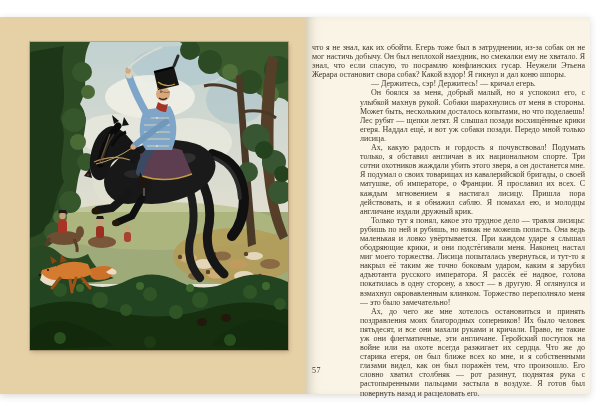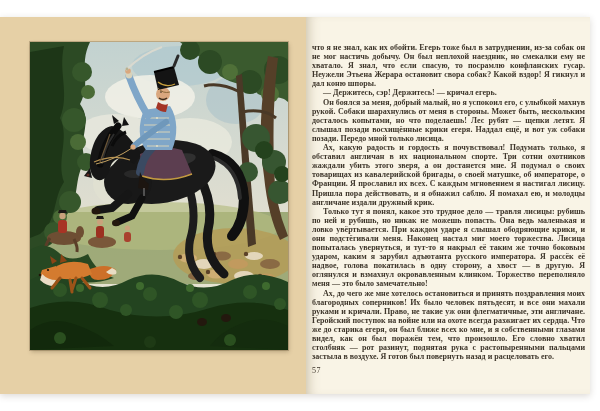--- a/index.html
+++ b/index.html
@@ -21,22 +21,22 @@
   .illustration{
     position:absolute;left:30px;top:25px;width:258px;height:308px;
     box-shadow:0 0 0 1px rgba(80,60,30,0.25), 1px 2px 4px rgba(60,45,20,0.25);
   }
   .illustration svg{display:block;width:258px;height:308px;}
   .text-block{
     position:absolute;left:6px;top:26px;width:273px;
     color:#3e362b;font-size:8px;line-height:9.1px;
     text-align:justify;hyphens:auto;-webkit-hyphens:auto;
   }
-  .text-block p{margin:0;font-weight:bold;}
-  .text-block p.indent{text-indent:11px;}
+  .text-block p{margin:0;}
+  .text-block p.indent{text-indent:11px;margin-left:48px;}
   .page-number{
     position:absolute;left:6px;top:349px;width:273px;
     font-size:8px;color:#3e362b;letter-spacing:0.5px;
   }
 </style>
 </head>
 <body>
 
 <div class="spread">
 

